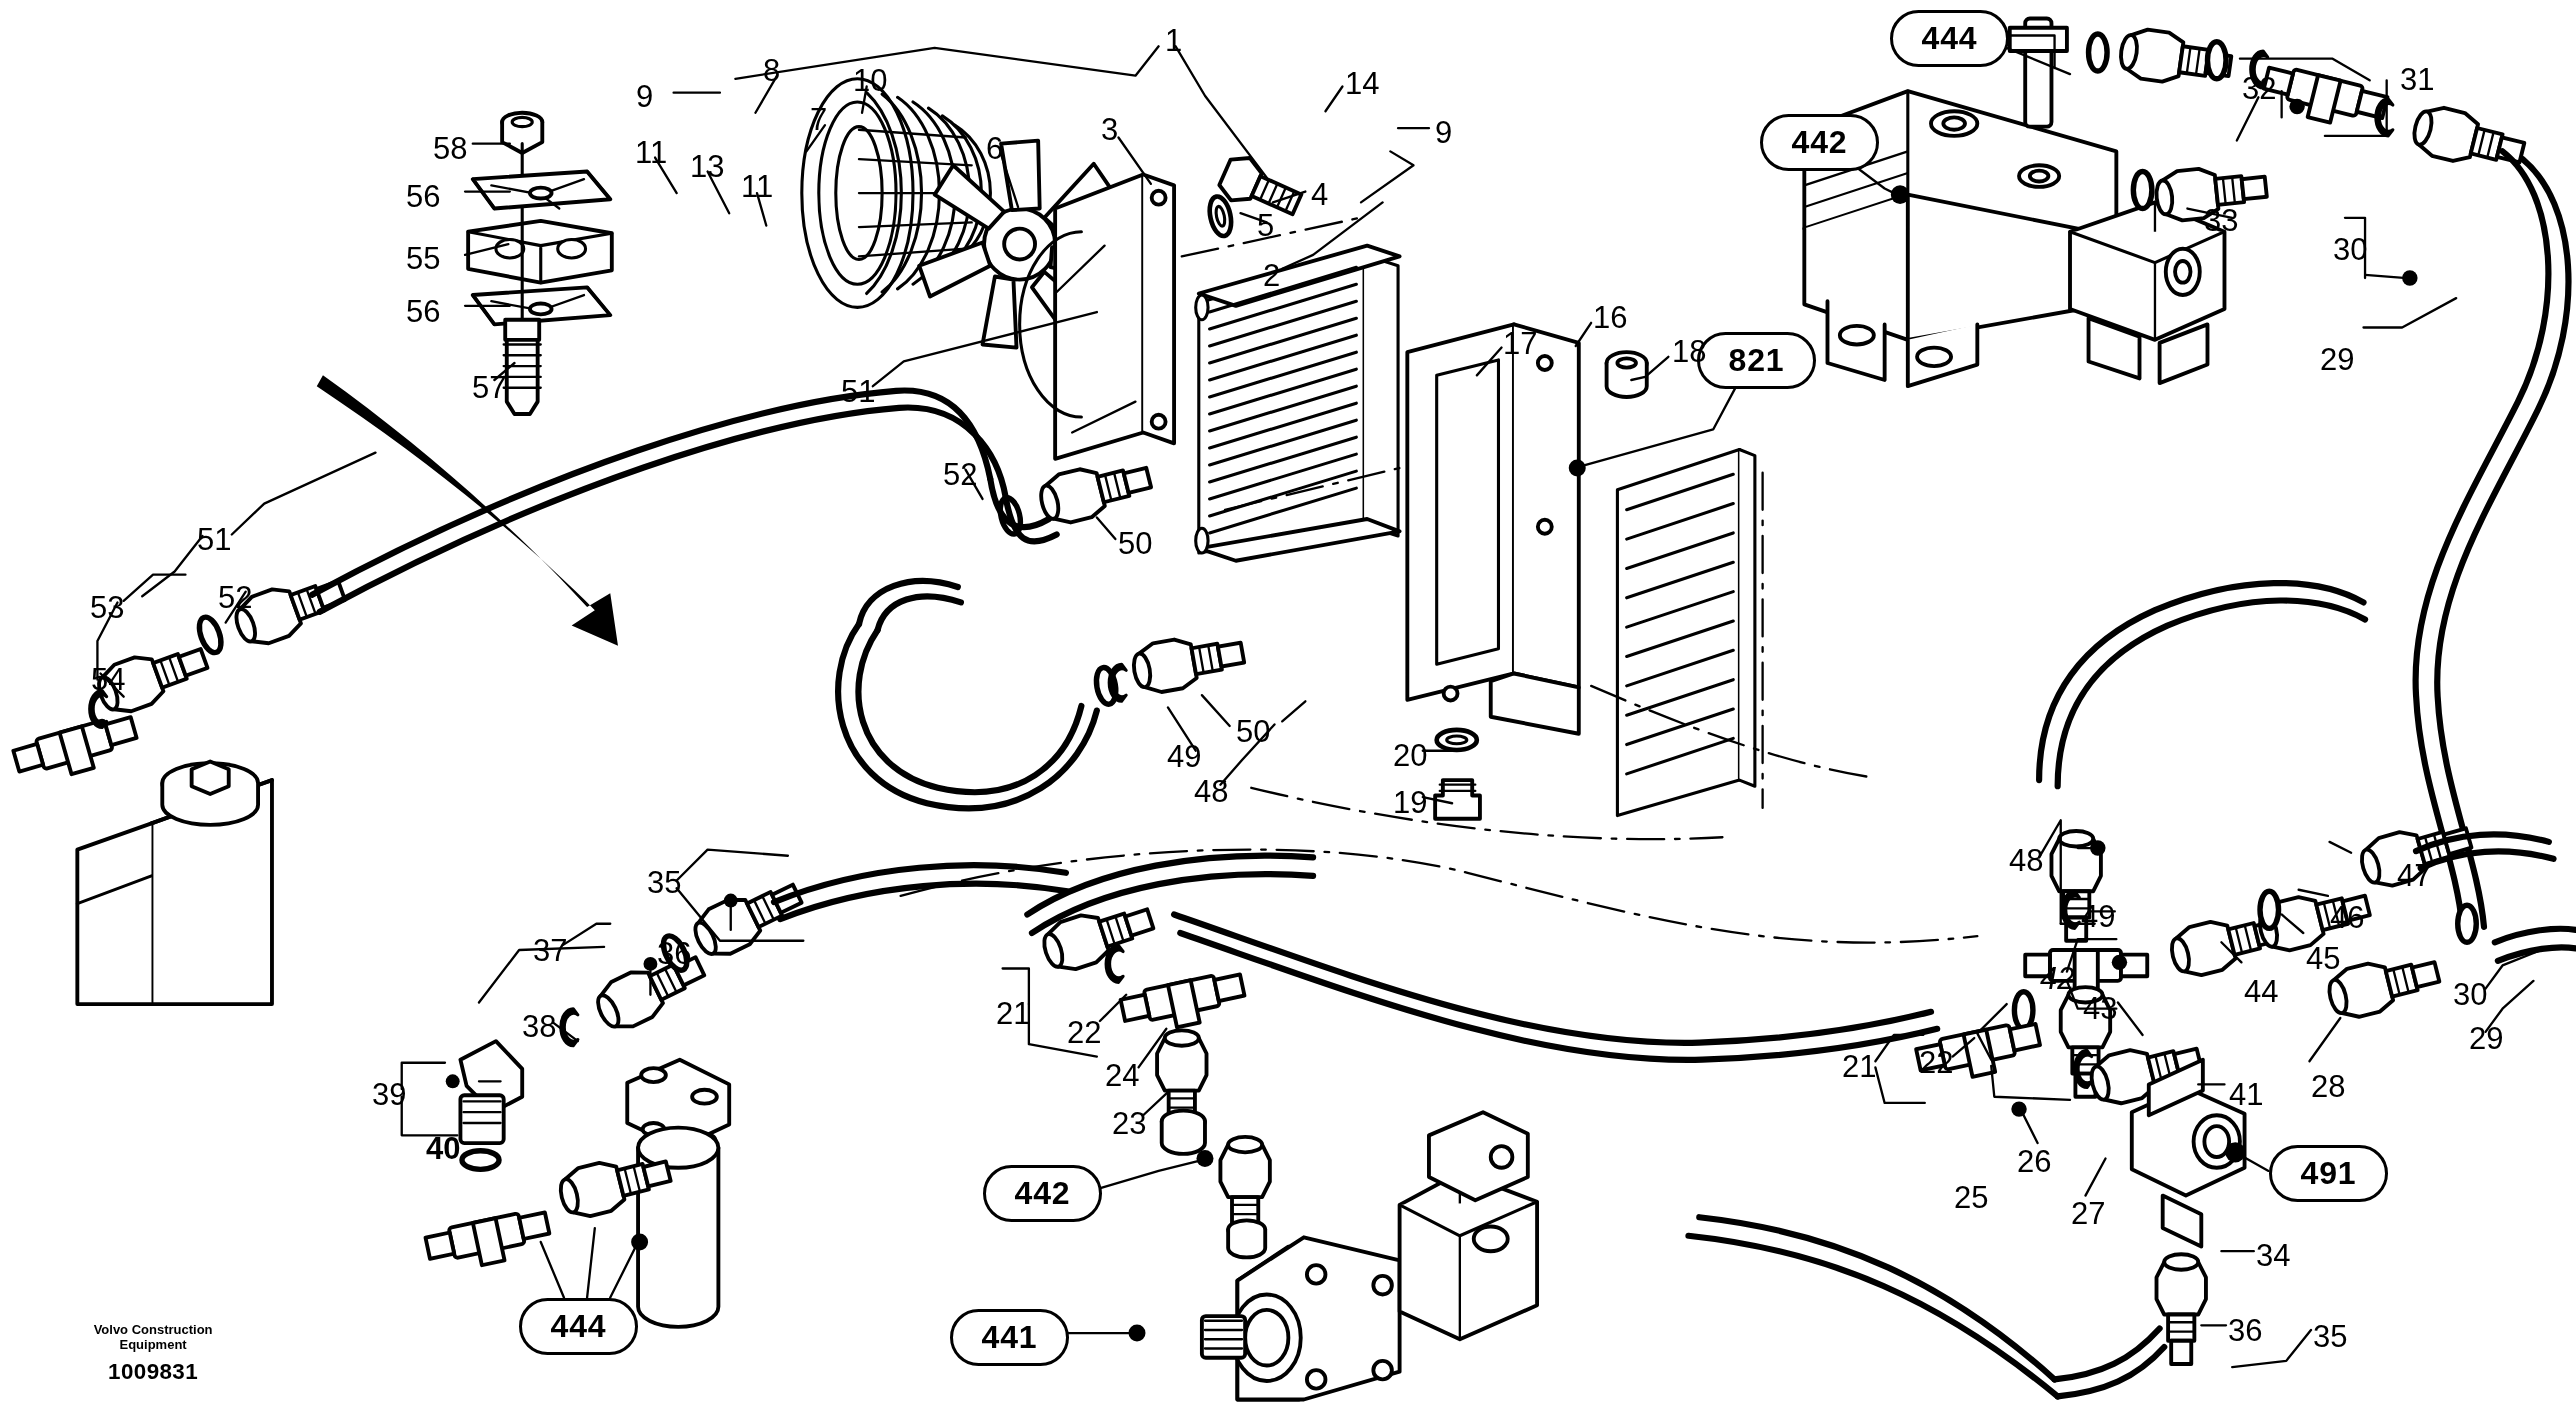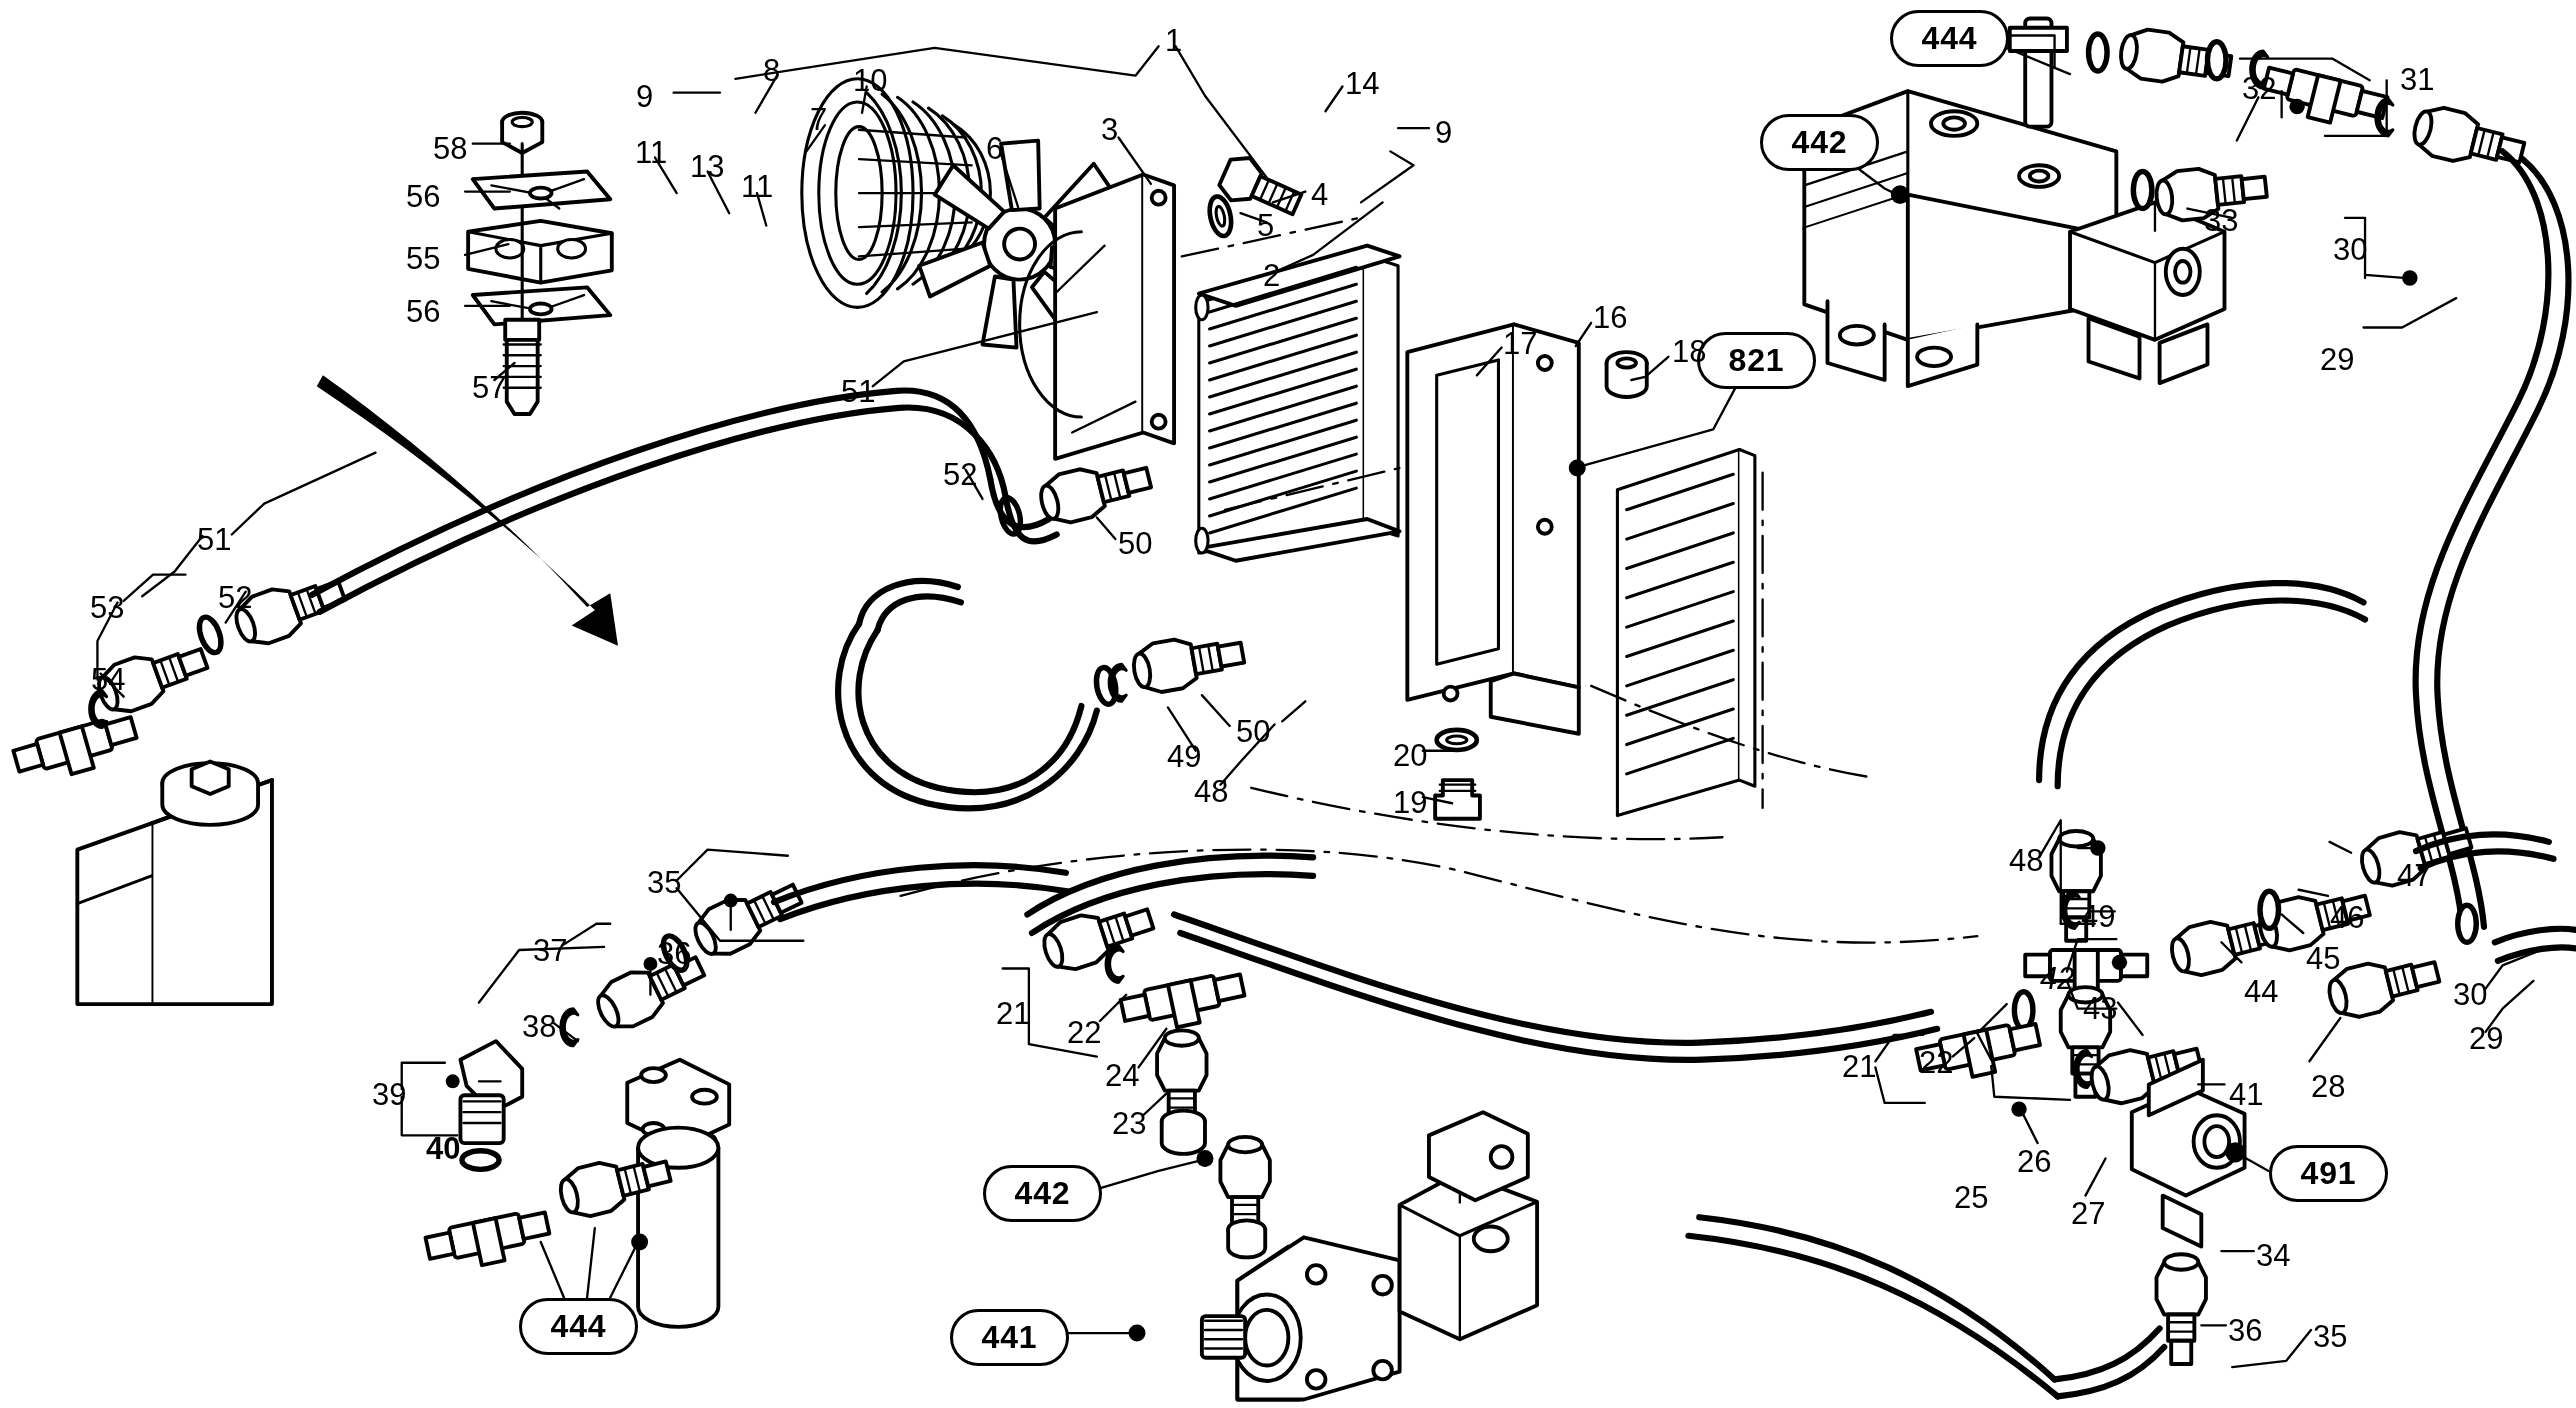--- a/index.html
+++ b/index.html
@@ -603,15 +603,22 @@
       <div class="cal n" style="left: 218px; top: 582px;">52</div>
       <div class="cal n" style="left: 90px; top: 592px;">53</div>
       <div class="cal n" style="left: 71px; top: 664px; margin-left: 20px;">54</div>
       <div class="cal n" style="left: 406px; top: 243px;">55</div>
       <div class="cal n" style="left: 406px; top: 181px;">56</div>
       <div class="cal n" style="left: 406px; top: 296px;">56</div>
       <div class="cal n" style="left: 448px; top: 372px; margin-left: 24px;">57</div>
       <div class="cal n" style="left: 433px; top: 133px;">58</div>
     </div>
 
+  <div id="footer">
+    <div class="brand">
+      <span>Volvo Construction</span><br>
+      <span>Equipment</span>
+    </div>
+    <div class="pno">1009831</div>
+  </div>
 
 </div>
 
 
 </body></html>

